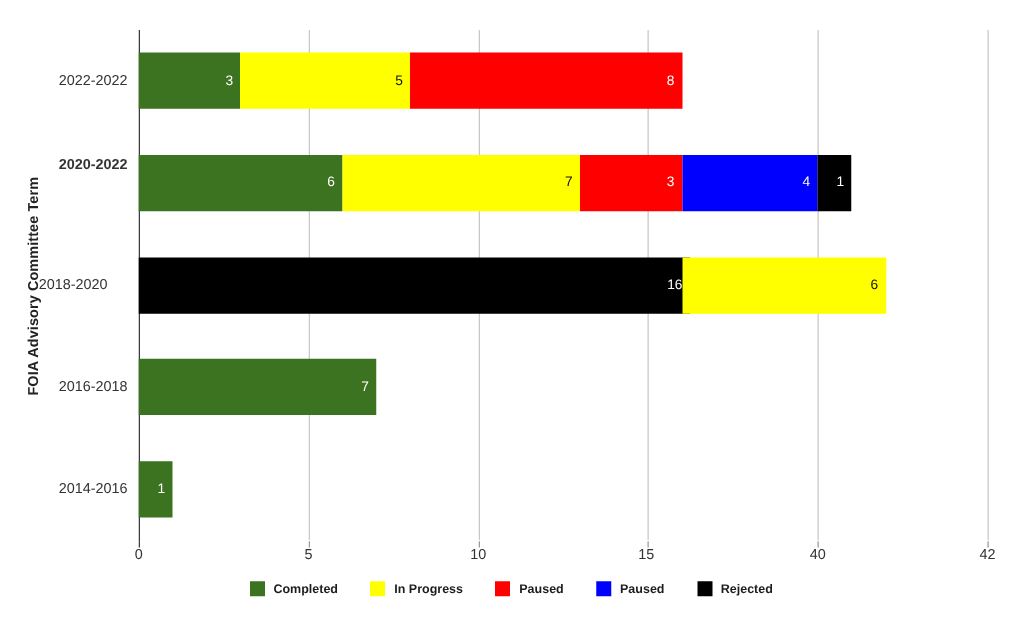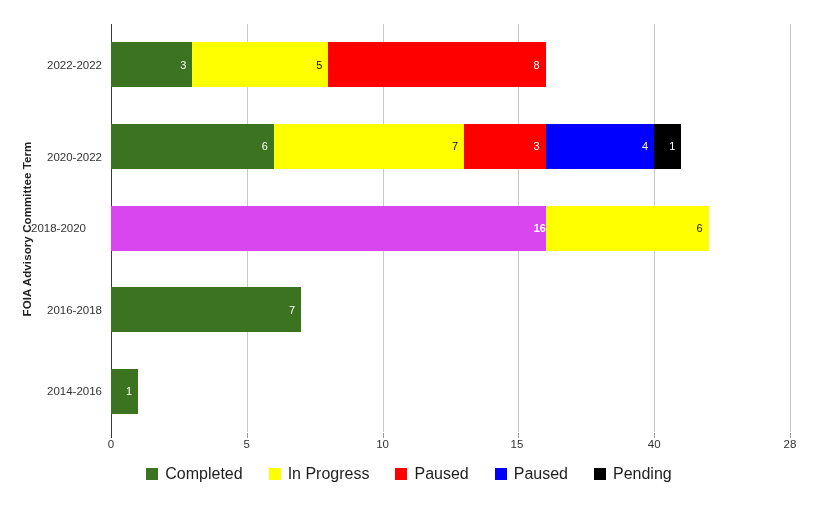--- a/index.html
+++ b/index.html
@@ -137,22 +137,22 @@
     display: flex;
     align-items: center;
     margin: 0 13px;
   }
   .legend-swatch {
     width: 12px;
     height: 12px;
     display: inline-block;
   }
   .legend-text {
-    font-size: 16px;
-    font-weight: normal;
+    font-size: 10px;
+    font-weight: bold;
     color: #1d1d1d;
     margin-left: 7px;
     white-space: nowrap;
   }
 </style>
 </head>
 <body>
 
 <div id="chart-root">
 
@@ -174,25 +174,25 @@
       <div class="x-tick-label" style="left: 111px;">0</div>
       <div class="tick-mark" style="left: 246.8px;"></div>
       <div class="x-tick-label" style="left: 246.8px;">5</div>
       <div class="tick-mark" style="left: 382.6px;"></div>
       <div class="x-tick-label" style="left: 382.6px;">10</div>
       <div class="tick-mark" style="left: 518.4px;"></div>
       <div class="x-tick-label" style="left: 517px;">15</div>
       <div class="tick-mark" style="left: 654.2px;"></div>
       <div class="x-tick-label" style="left: 654.2px;">40</div>
       <div class="tick-mark" style="left: 790px;"></div>
-      <div class="x-tick-label" style="left: 790px;">28</div>
+      <div class="x-tick-label" style="left: 790px;">42</div>
     </div>
   <div id="ycats-layer">
       <div class="y-cat-label" style="top: 64.8px; left: 0px; width: 111px;">2022-2022</div>
-      <div class="y-cat-label" style="top: 157px; left: 0px; width: 111px;">2020-2022</div>
+      <div class="y-cat-label" style="top: 132px; left: 0px; width: 111px; font-weight: bold;">2020-2022</div>
       <div class="y-cat-label" style="top: 228px; left: 0px; width: 95px;">2018-2020</div>
       <div class="y-cat-label" style="top: 309.6px; left: 0px; width: 111px;">2016-2018</div>
       <div class="y-cat-label" style="top: 391.2px; left: 0px; width: 111px;">2014-2016</div>
     </div>
 
   <div class="legend" id="legend">
       <div class="legend-item">
         <span class="legend-swatch" style="background: rgb(59, 115, 32);"></span>
         <span class="legend-text">Completed</span>
       </div>
@@ -203,21 +203,21 @@
       <div class="legend-item">
         <span class="legend-swatch" style="background: rgb(255, 0, 0);"></span>
         <span class="legend-text">Paused</span>
       </div>
       <div class="legend-item">
         <span class="legend-swatch" style="background: rgb(0, 0, 255);"></span>
         <span class="legend-text">Paused</span>
       </div>
       <div class="legend-item">
         <span class="legend-swatch" style="background: rgb(0, 0, 0);"></span>
-        <span class="legend-text">Pending</span>
+        <span class="legend-text">Rejected</span>
       </div>
     </div>
 
 <div class="bar-row" style="top: 42.3px; left: 111px; width: 679px;">
       <div class="seg" title="Completed: 3" style="left: 0px; width: 81.48px; background: rgb(59, 115, 32);">
         <span class="seg-label light">3</span>
       </div>
       <div class="seg" title="In Progress: 5" style="left: 81.48px; width: 135.8px; background: rgb(255, 255, 0);">
         <span class="seg-label dark">5</span>
       </div>
@@ -236,21 +236,21 @@
         <span class="seg-label light">3</span>
       </div>
       <div class="seg" title="Paused: 4" style="left: 434.56px; width: 108.64px; background: rgb(0, 0, 255);">
         <span class="seg-label light">4</span>
       </div>
       <div class="seg" title="Rejected: 1" style="left: 543.2px; width: 27.16px; background: rgb(0, 0, 0);">
         <span class="seg-label light">1</span>
       </div>
     </div>
     <div class="bar-row" style="top: 205.5px; left: 111px; width: 679px;">
-      <div class="seg" title="Completed: 16" style="left: 0px; width: 441px; background: #d946ef; font-weight: bold;">
+      <div class="seg" title="Completed: 16" style="left: 0px; width: 441px; background: #000000;">
         <span class="seg-label light">16</span>
       </div>
       <div class="seg" title="In Progress: 6" style="left: 434.56px; width: 162.96px; background: rgb(255, 255, 0);">
         <span class="seg-label dark">6</span>
       </div>
     </div>
     <div class="bar-row" style="top: 287.1px; left: 111px; width: 679px;">
       <div class="seg" title="Completed: 7" style="left: 0px; width: 190.12px; background: rgb(59, 115, 32);">
         <span class="seg-label light">7</span>
       </div>

